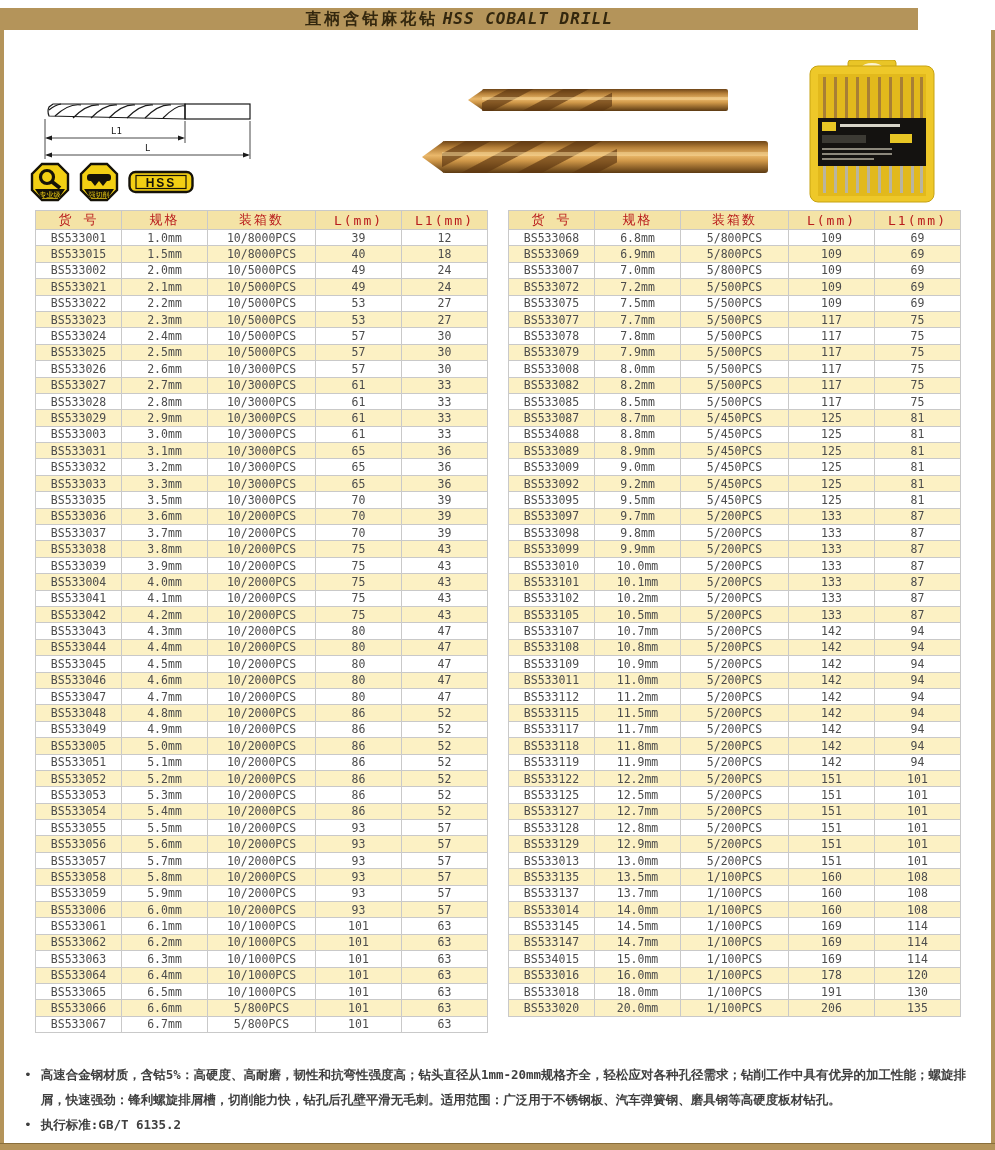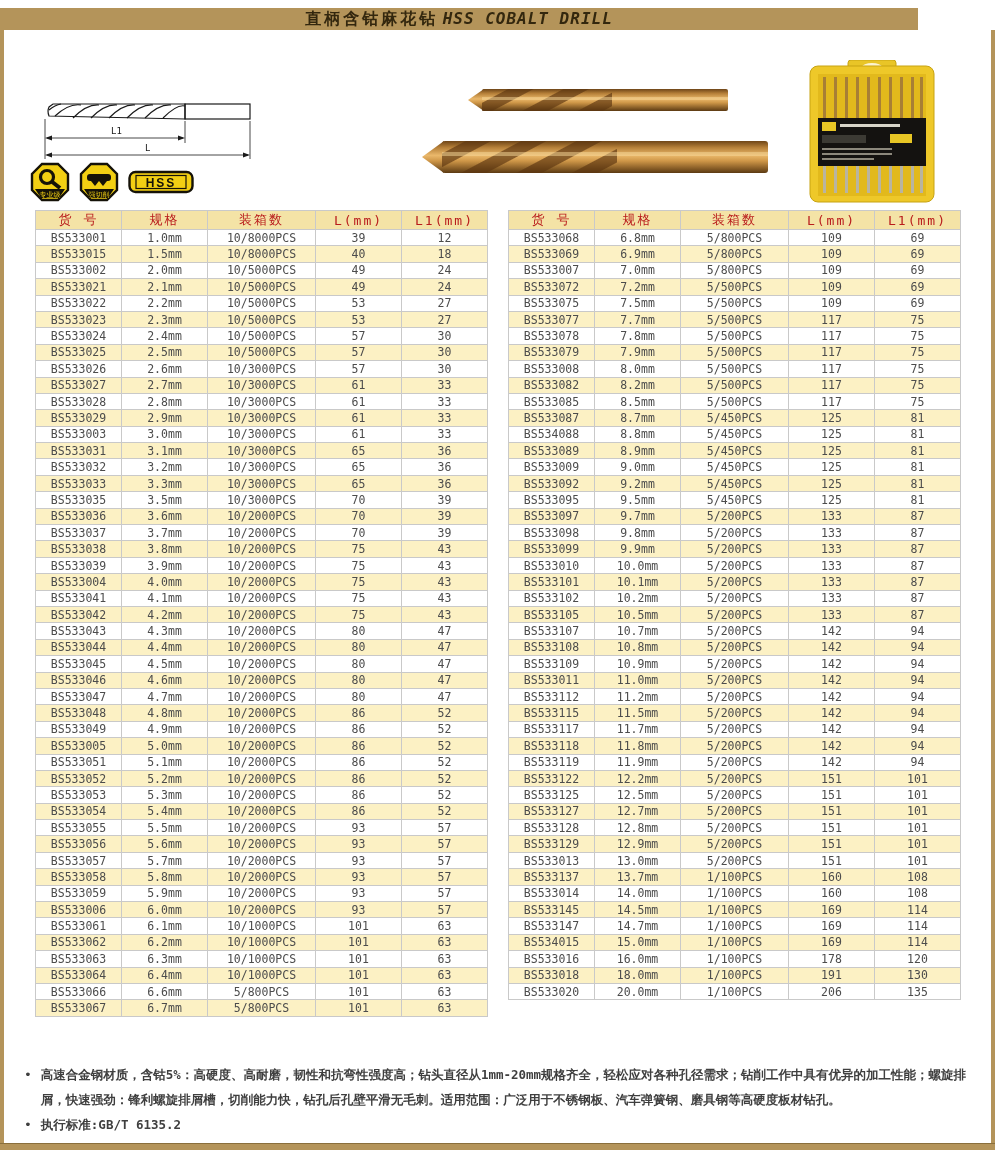--- a/index.html
+++ b/index.html
@@ -527,20 +527,27 @@
         <td>63</td>
       </tr>
       <tr>
         <td>BS533064</td>
         <td>6.4mm</td>
         <td>10/1000PCS</td>
         <td>101</td>
         <td>63</td>
       </tr>
       <tr>
+        <td>BS533065</td>
+        <td>6.5mm</td>
+        <td>10/1000PCS</td>
+        <td>101</td>
+        <td>63</td>
+      </tr>
+      <tr>
         <td>BS533066</td>
         <td>6.6mm</td>
         <td>5/800PCS</td>
         <td>101</td>
         <td>63</td>
       </tr>
       <tr>
         <td>BS533067</td>
         <td>6.7mm</td>
         <td>5/800PCS</td>
@@ -833,20 +840,27 @@
         <td>5/200PCS</td>
         <td>151</td>
         <td>101</td>
       </tr>
       <tr>
         <td>BS533013</td>
         <td>13.0mm</td>
         <td>5/200PCS</td>
         <td>151</td>
         <td>101</td>
+      </tr>
+      <tr>
+        <td>BS533135</td>
+        <td>13.5mm</td>
+        <td>1/100PCS</td>
+        <td>160</td>
+        <td>108</td>
       </tr>
       <tr>
         <td>BS533137</td>
         <td>13.7mm</td>
         <td>1/100PCS</td>
         <td>160</td>
         <td>108</td>
       </tr>
       <tr>
         <td>BS533014</td>

